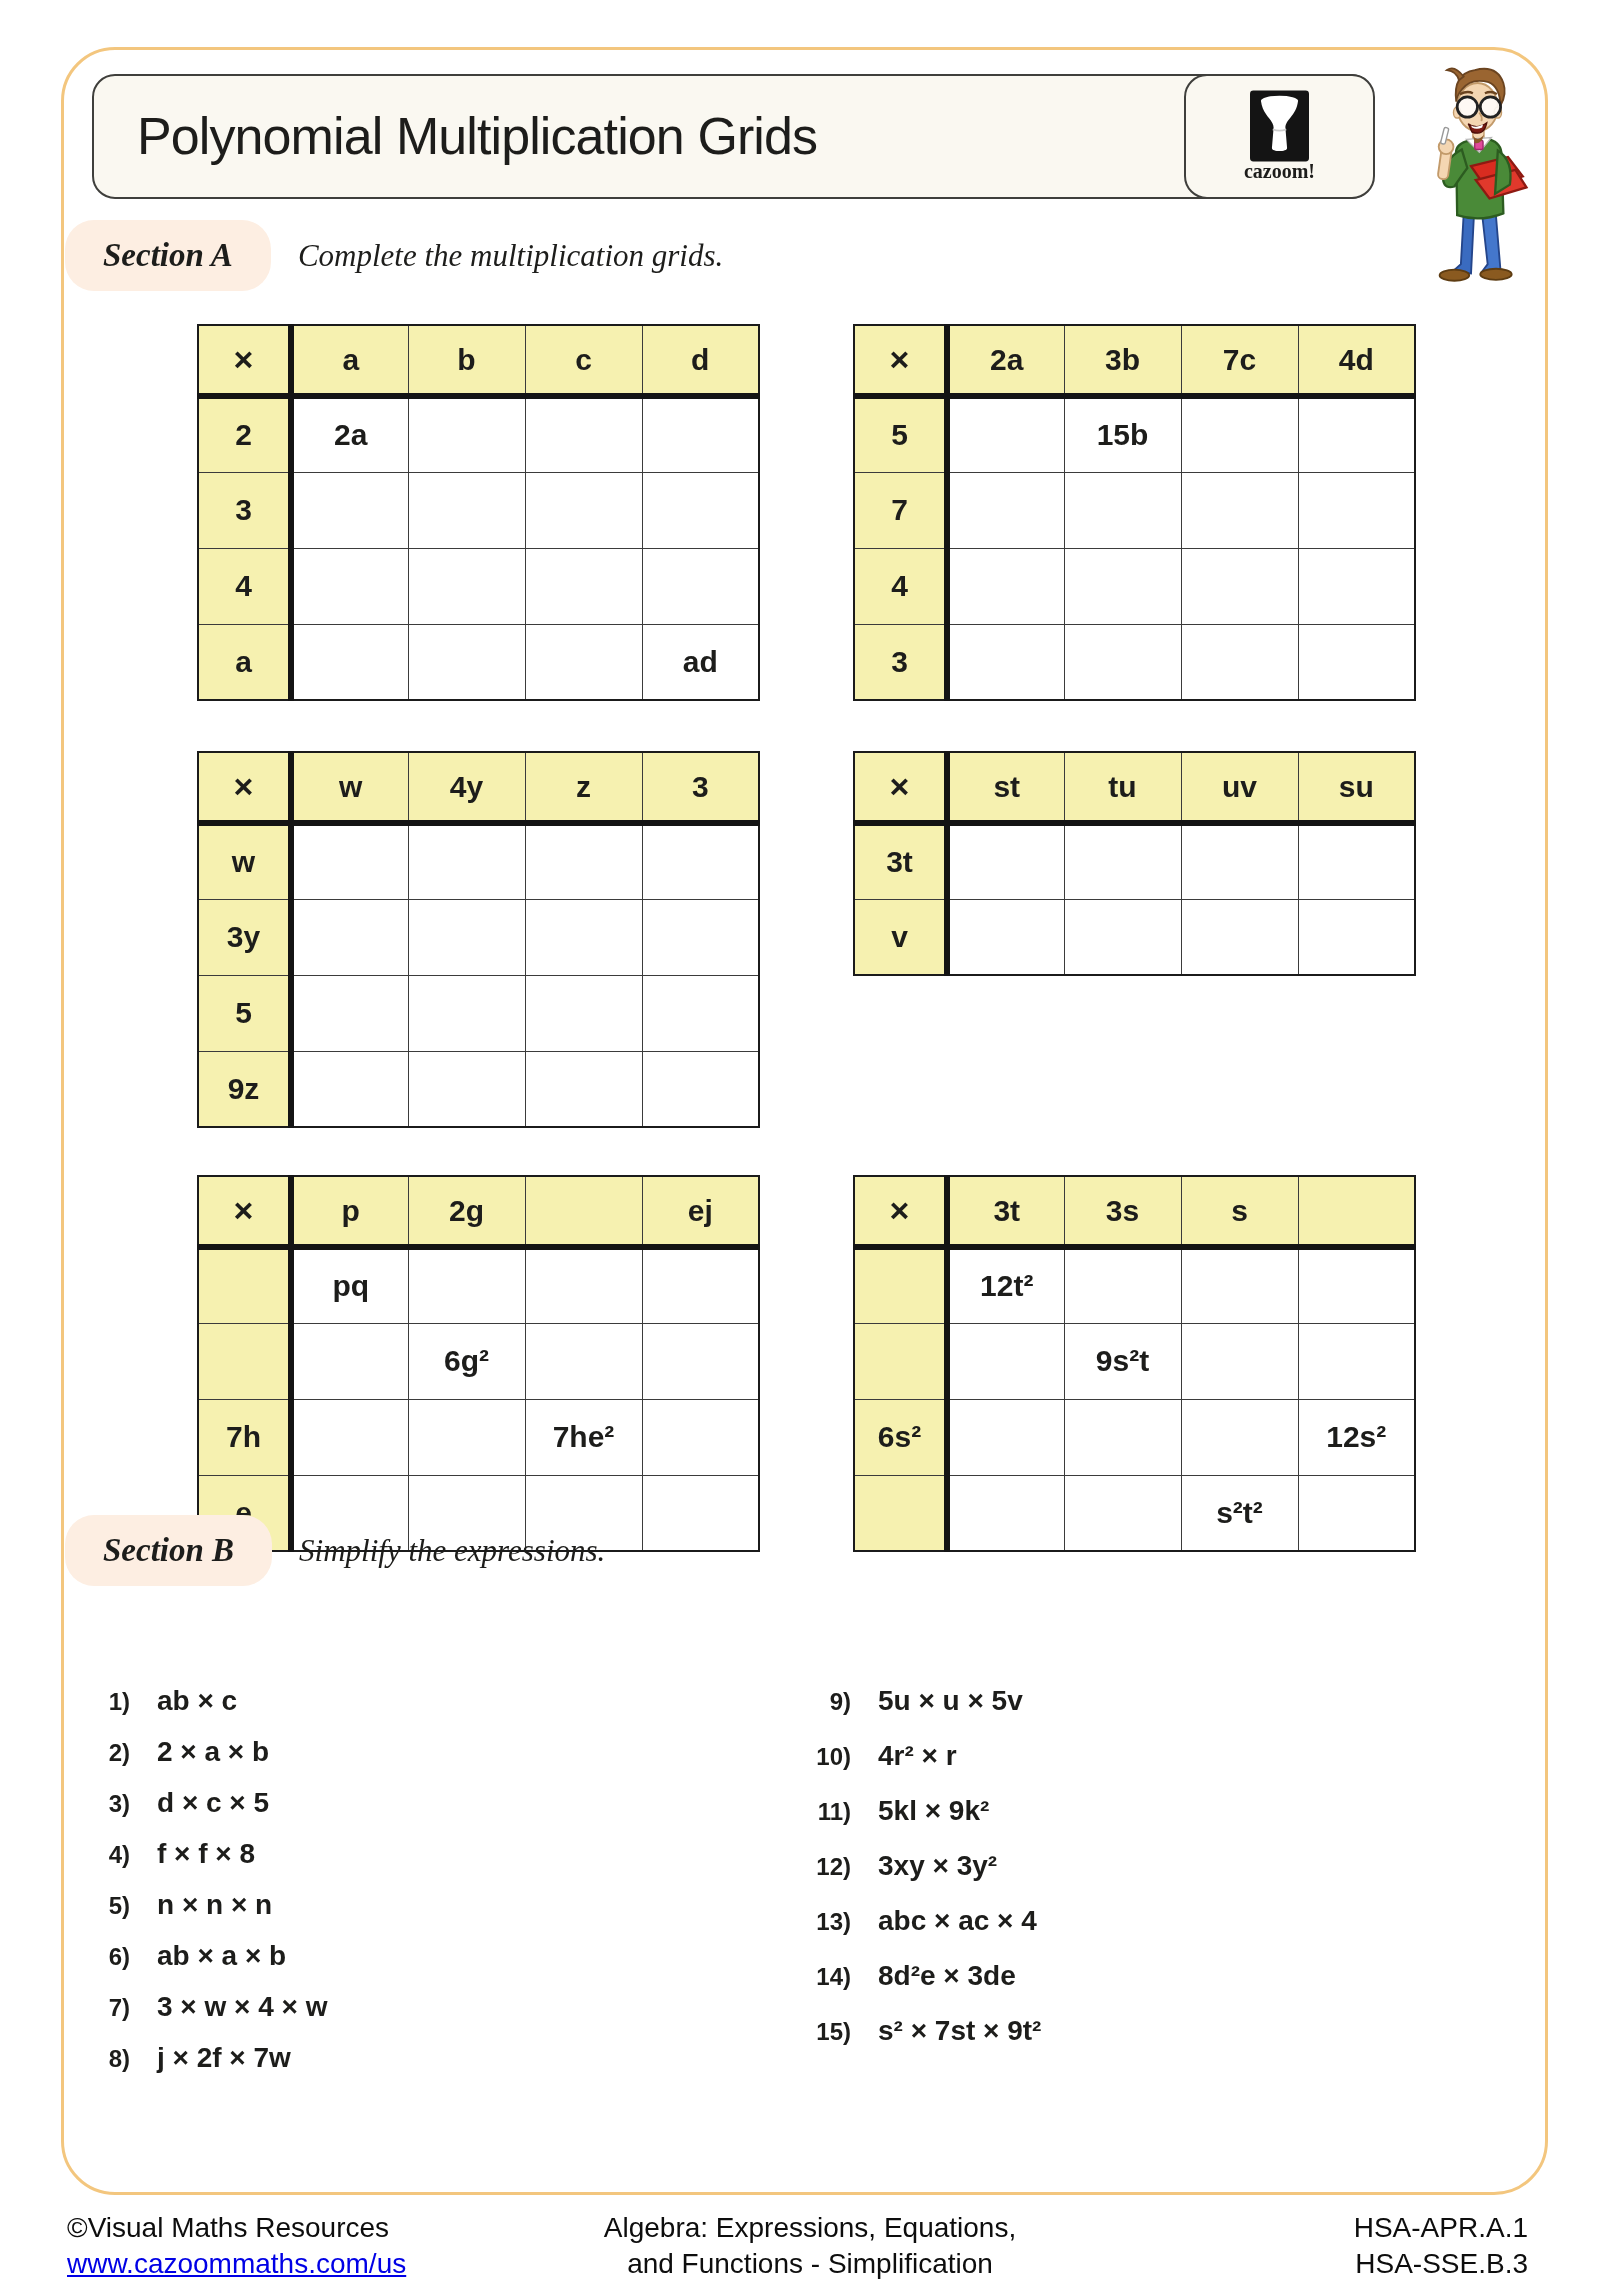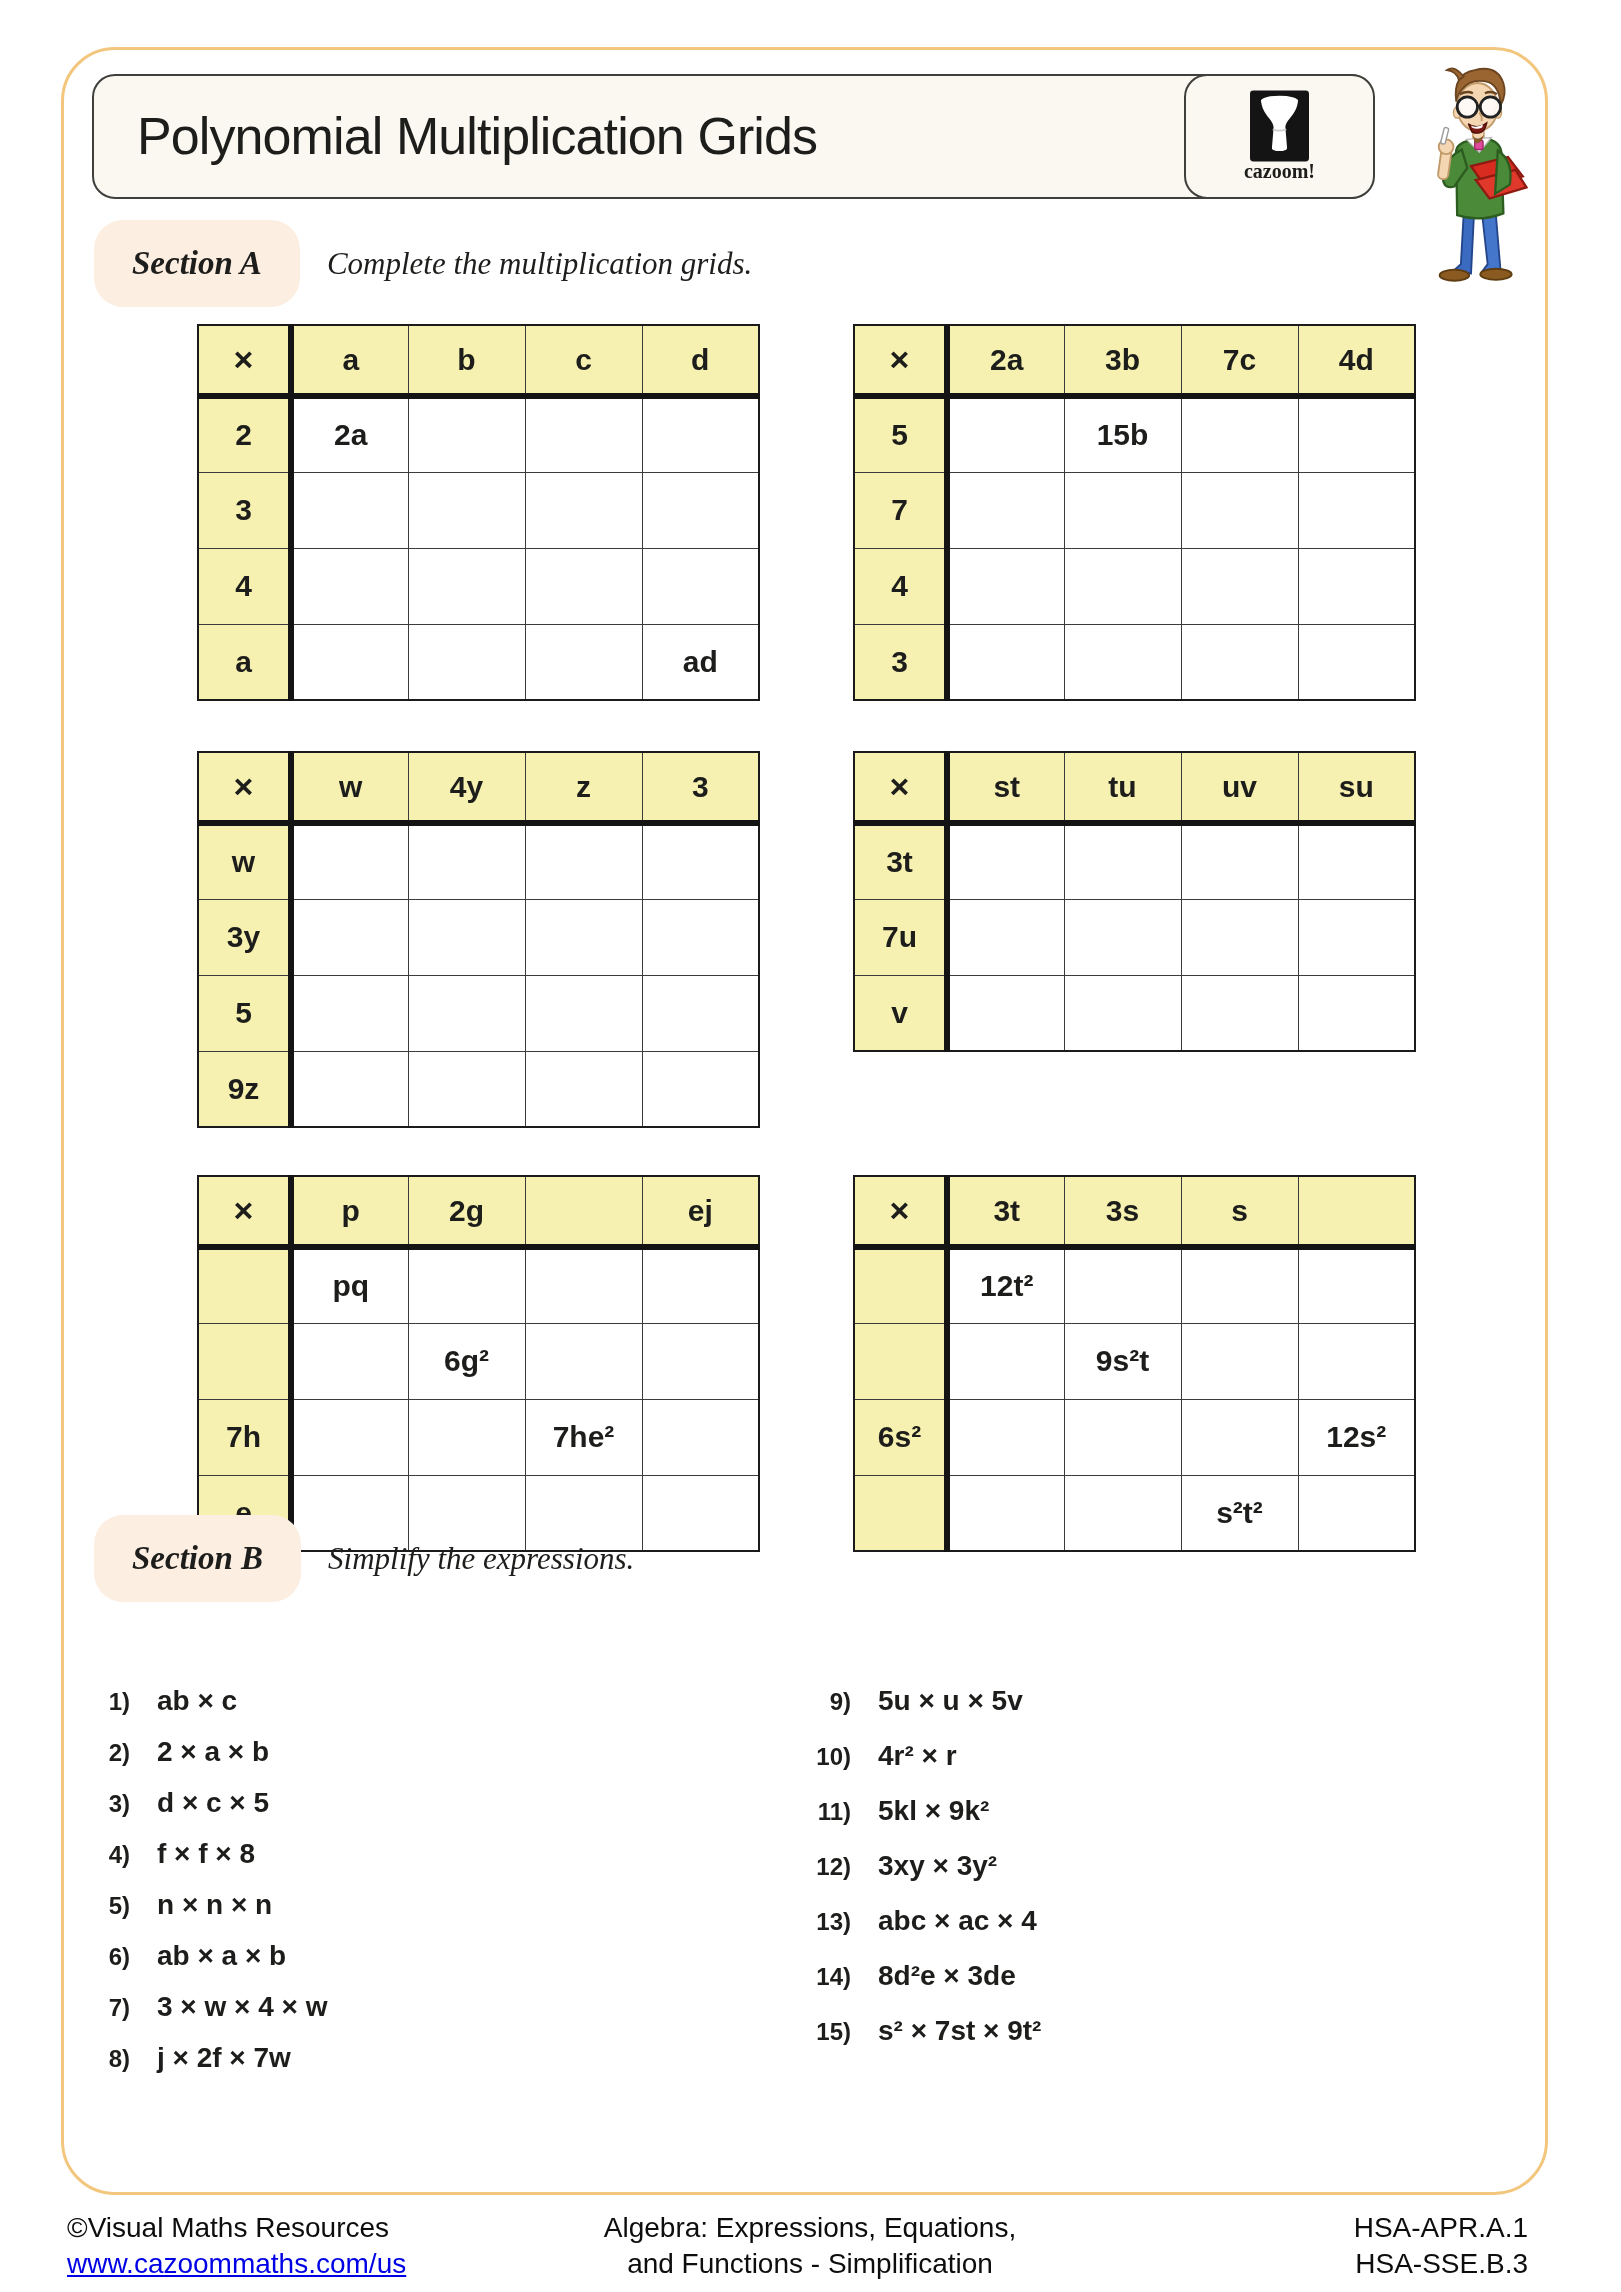--- a/index.html
+++ b/index.html
@@ -36,24 +36,23 @@
   .logo-text{
     font-family:"Liberation Serif",serif;font-weight:bold;font-size:20px;
     letter-spacing:0px;margin-top:-1.8px;
   }
   .teacher{position:absolute;left:1404px;top:59px;z-index:3;}
   
   .section-row{position:absolute;left:65px;display:flex;align-items:center;}
   .section-a{top:220px;}
   .section-b{top:1515px;}
   .section-label{
-    background:var(--peach);border-radius:29px;padding:25px 38px;
+    background:var(--peach);border-radius:29px;padding:17px 38px;
     font-family:"Liberation Serif",serif;font-style:italic;font-weight:bold;
     font-size:33px;
-    margin-left:29px;
   }
   .section-instr{
     margin-left:27px;font-family:"Liberation Serif",serif;font-style:italic;
     font-size:31px;
   }
   
   .grid-slot{position:absolute;}
   .g0{left:197px;top:324px;}  .g1{left:853px;top:324px;}
   .g2{left:197px;top:751px;}  .g3{left:853px;top:751px;}
   .g4{left:197px;top:1175px;} .g5{left:853px;top:1175px;}
@@ -285,27 +284,20 @@
           <th>su</th>
         </tr>
         <tr>
           <th>3t</th>
           <td></td>
           <td></td>
           <td></td>
           <td></td>
         </tr>
         <tr>
-          <th>7u</th>
-          <td></td>
-          <td></td>
-          <td></td>
-          <td></td>
-        </tr>
-        <tr>
           <th>v</th>
           <td></td>
           <td></td>
           <td></td>
           <td></td>
         </tr>
       </tbody>
     </table>
   </div>
 <div class="grid-slot g4">

